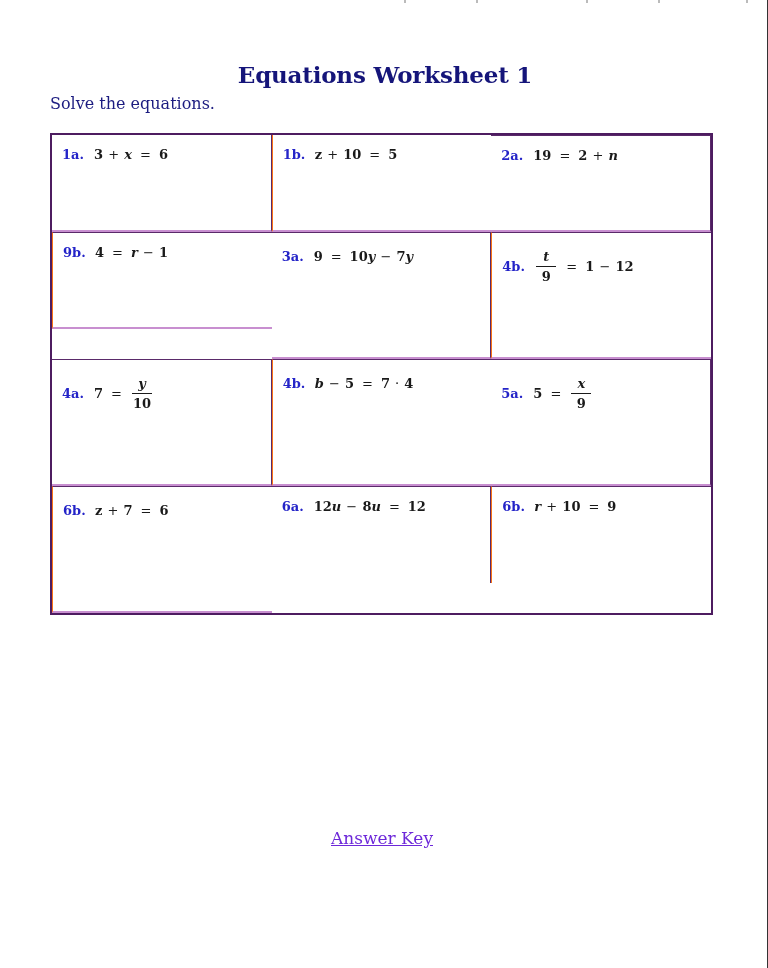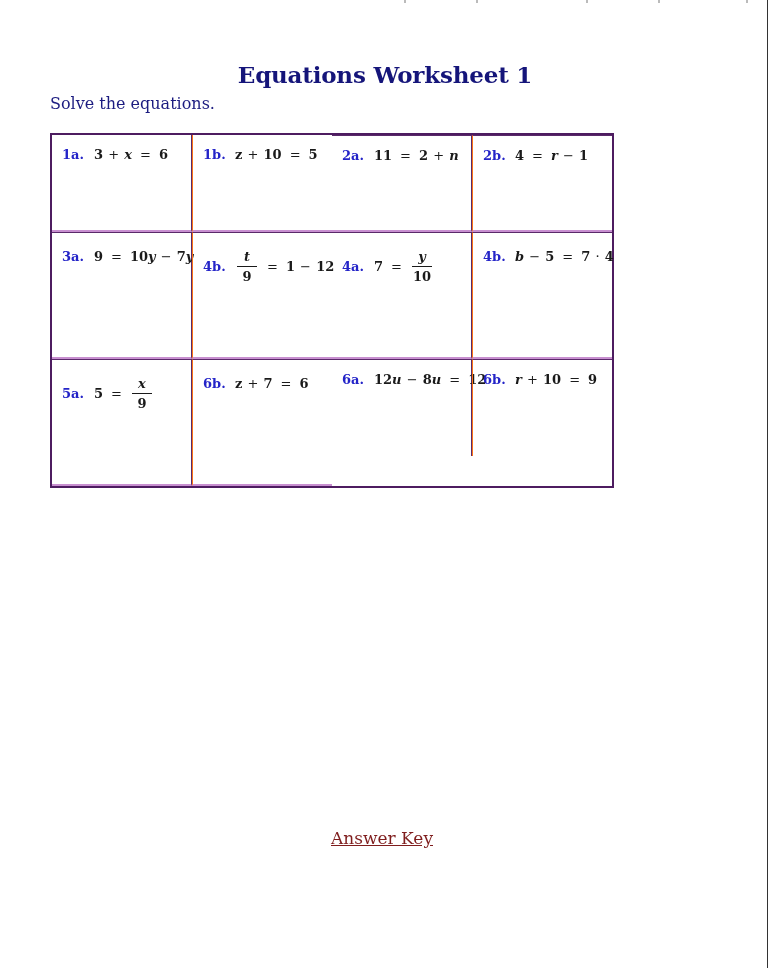--- a/index.html
+++ b/index.html
@@ -47,25 +47,25 @@
       top: 94px;
       left: 50px;
       font-family: "DejaVu Serif", serif;
       font-size: 16px;
       color: #1c1c80;
     }
     .worksheet {
       position: absolute;
       top: 133px;
       left: 50px;
-      width: 564px;
+      width: 663px;
       border: 2px solid #4d1c60;
       box-sizing: border-box;
       display: grid;
-      grid-template-columns: 1fr 1fr 1fr 1fr;
+      grid-template-columns: 1fr 1fr 1fr;
     }
     .cell {
       position: relative;
       box-sizing: border-box;
       border-bottom: 2px solid #c88fd0;
       border-top: 1px solid #5a2a6a;
     }
     .cell.left {
       border-right: 1px solid #5a2a6a;
     }
@@ -124,21 +124,21 @@
     }
     .answer-key {
       position: absolute;
       top: 828px;
       left: 0; width: 764px;
       text-align: center;
       font-family: "DejaVu Serif", serif;
       font-size: 17px;
     }
     .answer-key a {
-      color: #7f1d1d;
+      color: #6d28d9;
       text-decoration: underline;
       cursor: pointer;
     }
   </style>
 </head>
 <body>
 
 <div class="right-edge"></div>
 <div class="top-marks">
   <span style="left:4px"></span>
@@ -152,24 +152,24 @@
 <div class="instructions">Solve the equations.</div>
 
 <div class="worksheet" id="worksheet">
     <div class="cell left row1 first-row">
       <div class="problem"><span class="label">1a.</span><span><span>3</span><span class="op"> + </span><span class="var">x</span></span><span class="eq">=</span><span><span>6</span></span></div>
     </div>
     <div class="cell right row1 first-row">
       <div class="problem"><span class="label">1b.</span><span><span>z</span><span class="op"> + </span><span>10</span></span><span class="eq">=</span><span><span>5</span></span></div>
     </div>
     <div class="cell left row2">
-      <div class="problem"><span class="label">2a.</span><span><span>11</span></span><span class="eq">=</span><span><span>2</span><span class="op"> + </span><span class="var">n</span></span></div>
+      <div class="problem"><span class="label">2a.</span><span><span>19</span></span><span class="eq">=</span><span><span>2</span><span class="op"> + </span><span class="var">n</span></span></div>
     </div>
     <div class="cell right row2">
-      <div class="problem"><span class="label">2b.</span><span><span>4</span></span><span class="eq">=</span><span><span class="var">r</span><span class="op"> − </span><span>1</span></span></div>
+      <div class="problem"><span class="label">9b.</span><span><span>4</span></span><span class="eq">=</span><span><span class="var">r</span><span class="op"> − </span><span>1</span></span></div>
     </div>
     <div class="cell left row3">
       <div class="problem"><span class="label">3a.</span><span><span>9</span></span><span class="eq">=</span><span><span>10</span><span class="var">y</span><span class="op"> − </span><span>7</span><span class="var">y</span></span></div>
     </div>
     <div class="cell right row3">
       <div class="problem"><span class="label">4b.</span><span><span class="frac"><span class="num var">t</span><span class="den">9</span></span></span><span class="eq">=</span><span><span>1</span><span class="op"> − </span><span>12</span></span></div>
     </div>
     <div class="cell left row4">
       <div class="problem"><span class="label">4a.</span><span><span>7</span></span><span class="eq">=</span><span><span class="frac"><span class="num var">y</span><span class="den">10</span></span></span></div>
     </div>

